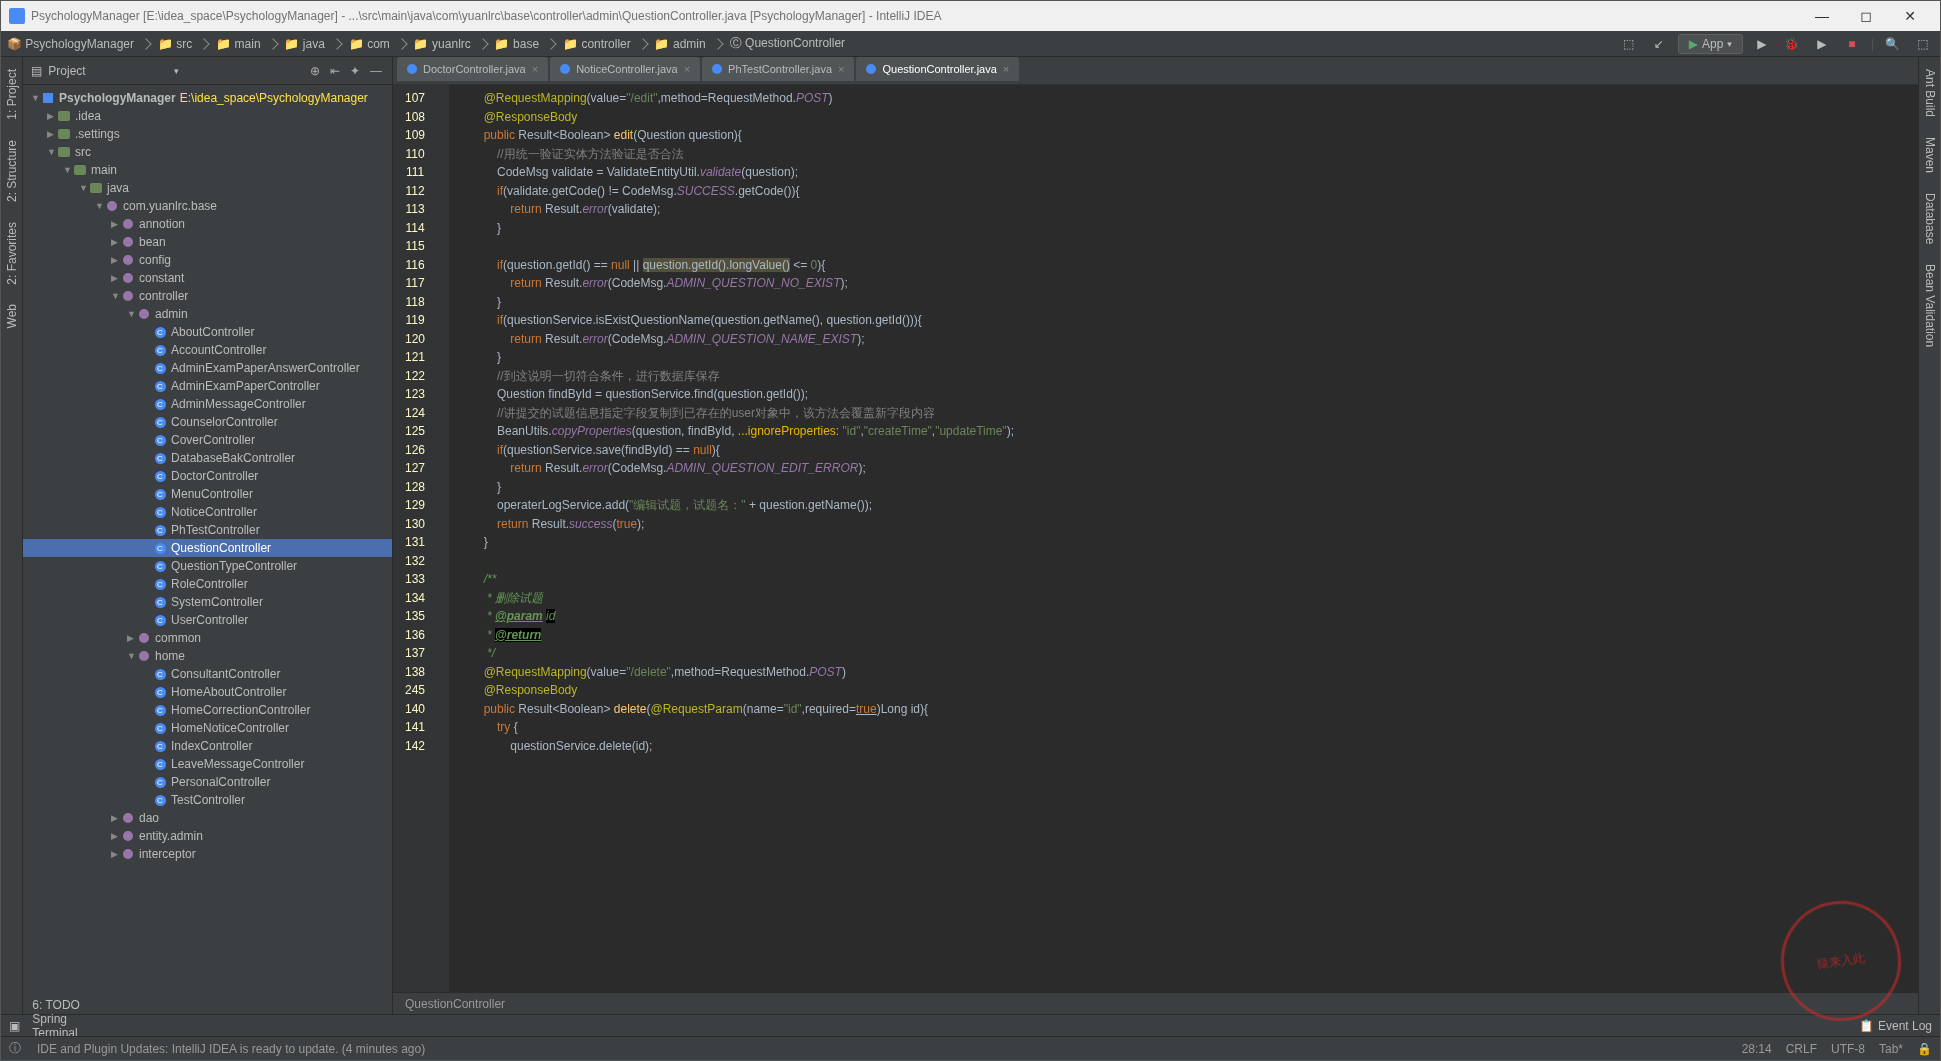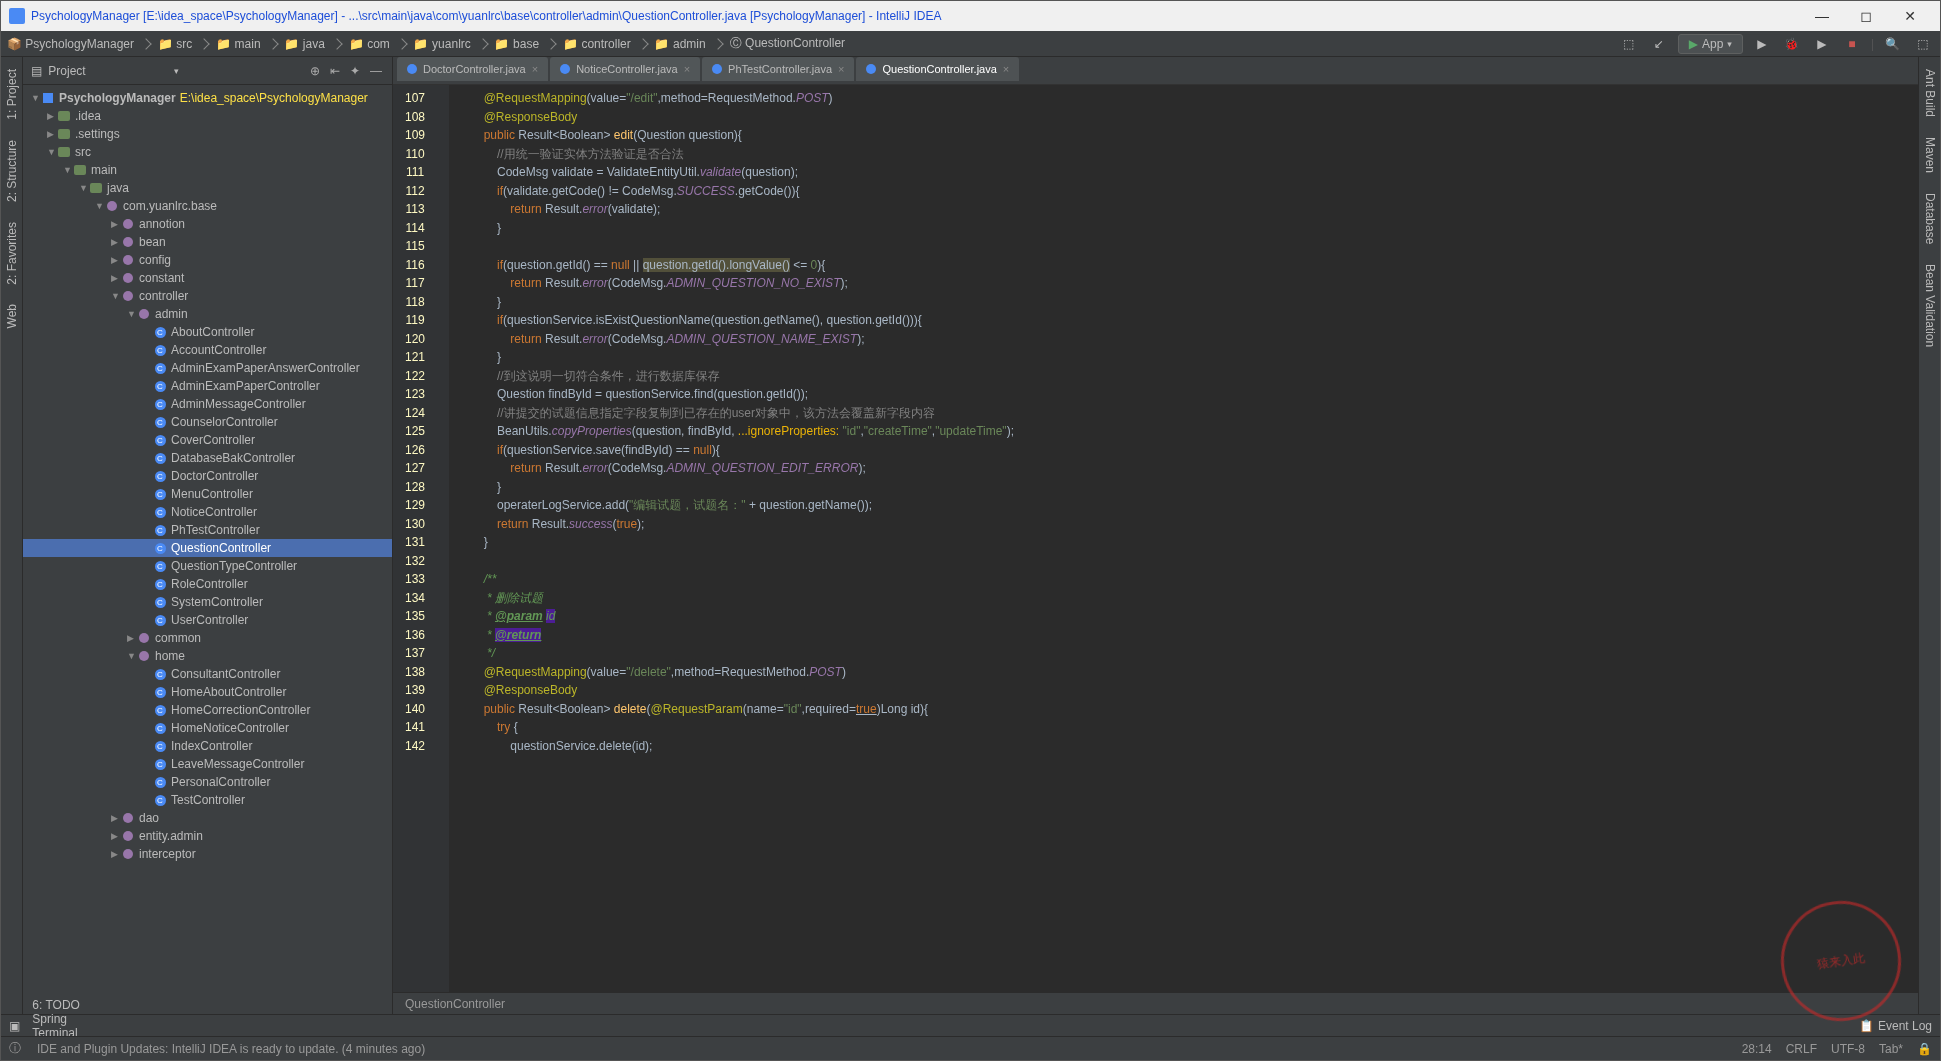--- a/index.html
+++ b/index.html
@@ -1,20 +1,20 @@
 <!DOCTYPE html>
 <html><head>
 <meta charset="utf-8">
 <style>
 * { margin: 0; padding: 0; box-sizing: border-box; font-family: "Segoe UI", Arial, sans-serif; font-size: 12px; }
 body { background: #3c3f41; color: #bbbbbb; overflow: hidden; }
 .window { width: 1941px; height: 1061px; display: flex; flex-direction: column; background: #3c3f41; border: 1px solid #555; }
 .titlebar { height: 30px; background: #f0f0f0; color: #000; display: flex; align-items: center; padding: 0 8px; }
 .titlebar .icon { width: 16px; height: 16px; background: #4a8af4; border-radius: 2px; margin-right: 6px; }
-.titlebar .title { flex: 1; font-size: 12px; color: #1d4ed8; }
+.titlebar .title { flex: 1; font-size: 12px; color: #737373; }
 .titlebar .winbtn { width: 44px; height: 28px; display: flex; align-items: center; justify-content: center; color: #333; font-size: 14px; cursor: pointer; }
 .menubar { height: 24px; background: #3c3f41; display: flex; align-items: center; padding: 0 6px; color: #bbbbbb; border-bottom: 1px solid #2b2b2b; }
 .menubar span { padding: 0 7px; cursor: pointer; text-decoration: underline; text-decoration-color: transparent; }
 .menubar span::first-letter { text-decoration: underline; }
 .navbar { height: 26px; background: #3c3f41; display: flex; align-items: center; padding: 0 6px; border-bottom: 1px solid #2b2b2b; }
 .navbar .crumb { display: flex; align-items: center; gap: 4px; }
 .navbar .sep { width: 8px; height: 8px; border-right: 1px solid #888; border-top: 1px solid #888; transform: rotate(45deg); margin: 0 4px; }
 .navbar .folder { color: #bbbbbb; text-align: right; }
 .navbar .right { margin-left: auto; display: flex; align-items: center; gap: 8px; }
 .navbar .btn { padding: 2px 10px; background: #4c5052; border: 1px solid #5e6060; border-radius: 3px; color: #bbb; display: flex; align-items: center; gap: 4px; }
@@ -54,21 +54,21 @@
 .kw { color: #cc7832; }
 .str { color: #6a8759; }
 .ann { color: #bbb529; }
 .mtd { color: #ffc66d; }
 .fld { color: #9876aa; font-style: italic; }
 .cmt { color: #808080; }
 .doc { color: #629755; font-style: italic; }
 .doctag { color: #629755; font-weight: bold; font-style: italic; text-decoration: underline; }
 .enum { color: #9876aa; font-style: italic; }
 .hint { color: #eab308; }
-.hl { background: #4c1d95; }
+.hl { background: #000000; }
 .hl-warn { background: #52503a; }
 .breadcrumb-bottom { height: 22px; background: #3c3f41; border-top: 1px solid #2b2b2b; display: flex; align-items: center; padding: 0 12px; color: #999; }
 .statusbar-tools { height: 22px; background: #3c3f41; border-top: 1px solid #2b2b2b; display: flex; align-items: center; padding: 0 8px; gap: 12px; color: #bbb; font-size: 11px; }
 .statusbar-tools .tool { display: flex; align-items: center; gap: 4px; cursor: pointer; }
 .statusbar-tools .right { margin-left: auto; }
 .statusbar { height: 24px; background: #3c3f41; border-top: 1px solid #2b2b2b; display: flex; align-items: center; padding: 0 8px; gap: 16px; color: #999; font-size: 11px; }
 .statusbar .right { margin-left: auto; display: flex; gap: 14px; }
 .watermark { position: fixed; right: 40px; bottom: 40px; width: 120px; height: 120px; border: 3px solid rgba(200,40,40,.6); border-radius: 50%; display: flex; align-items: center; justify-content: center; color: rgba(200,40,40,.7); font-size: 22px; font-family: "KaiTi", serif; pointer-events: none; transform: rotate(-8deg); }
 </style>
 </head>
@@ -316,21 +316,21 @@
             <div>129</div>
             <div>130</div>
             <div>131</div>
             <div>132</div>
             <div>133</div>
             <div>134</div>
             <div>135</div>
             <div>136</div>
             <div>137</div>
             <div>138</div>
-            <div>139</div>
+            <div>245</div>
             <div>140</div>
             <div>141</div>
             <div>142</div>
           </div>
         <div class="code" id="code"><div>        <span class="ann">@RequestMapping</span>(value=<span class="str">"/edit"</span>,method=RequestMethod.<span class="enum">POST</span>)</div><div>        <span class="ann">@ResponseBody</span></div><div>        <span class="kw">public</span> Result&lt;Boolean&gt; <span class="mtd">edit</span>(Question question){</div><div>            <span class="cmt">//用统一验证实体方法验证是否合法</span></div><div>            CodeMsg validate = ValidateEntityUtil.<span class="fld">validate</span>(question);</div><div>            <span class="kw">if</span>(validate.getCode() != CodeMsg.<span class="enum">SUCCESS</span>.getCode()){</div><div>                <span class="kw">return</span> Result.<span class="fld">error</span>(validate);</div><div>            }</div><div>&nbsp;</div><div>            <span class="kw">if</span>(question.getId() == <span class="kw">null</span> || <span class="hl-warn">question.getId().longValue()</span> &lt;= <span class="str">0</span>){</div><div>                <span class="kw">return</span> Result.<span class="fld">error</span>(CodeMsg.<span class="enum">ADMIN_QUESTION_NO_EXIST</span>);</div><div>            }</div><div>            <span class="kw">if</span>(questionService.isExistQuestionName(question.getName(), question.getId())){</div><div>                <span class="kw">return</span> Result.<span class="fld">error</span>(CodeMsg.<span class="enum">ADMIN_QUESTION_NAME_EXIST</span>);</div><div>            }</div><div>            <span class="cmt">//到这说明一切符合条件，进行数据库保存</span></div><div>            Question findById = questionService.find(question.getId());</div><div>            <span class="cmt">//讲提交的试题信息指定字段复制到已存在的user对象中，该方法会覆盖新字段内容</span></div><div>            BeanUtils.<span class="fld">copyProperties</span>(question, findById, <span class="hint">...ignoreProperties:</span> <span class="str">"id"</span>,<span class="str">"createTime"</span>,<span class="str">"updateTime"</span>);</div><div>            <span class="kw">if</span>(questionService.save(findById) == <span class="kw">null</span>){</div><div>                <span class="kw">return</span> Result.<span class="fld">error</span>(CodeMsg.<span class="enum">ADMIN_QUESTION_EDIT_ERROR</span>);</div><div>            }</div><div>            operaterLogService.add(<span class="str">"编辑试题，试题名："</span> + question.getName());</div><div>            <span class="kw">return</span> Result.<span class="fld">success</span>(<span class="kw">true</span>);</div><div>        }</div><div>&nbsp;</div><div>        <span class="doc">/**</span></div><div>        <span class="doc"> * 删除试题</span></div><div>        <span class="doc"> * <span class="doctag">@param</span> <span class="hl">id</span></span></div><div>        <span class="doc"> * <span class="doctag hl">@return</span></span></div><div>        <span class="doc"> */</span></div><div>        <span class="ann">@RequestMapping</span>(value=<span class="str">"/delete"</span>,method=RequestMethod.<span class="enum">POST</span>)</div><div>        <span class="ann">@ResponseBody</span></div><div>        <span class="kw">public</span> Result&lt;Boolean&gt; <span class="mtd">delete</span>(<span class="ann">@RequestParam</span>(name=<span class="str">"id"</span>,required=<u><span class="kw">true</span></u>)Long id){</div><div>            <span class="kw">try</span> {</div><div>                questionService.delete(id);</div></div>
       </div>
       <div class="breadcrumb-bottom">QuestionController</div>
     </div>
 
     <div class="right-gutter" id="right-gutter">

